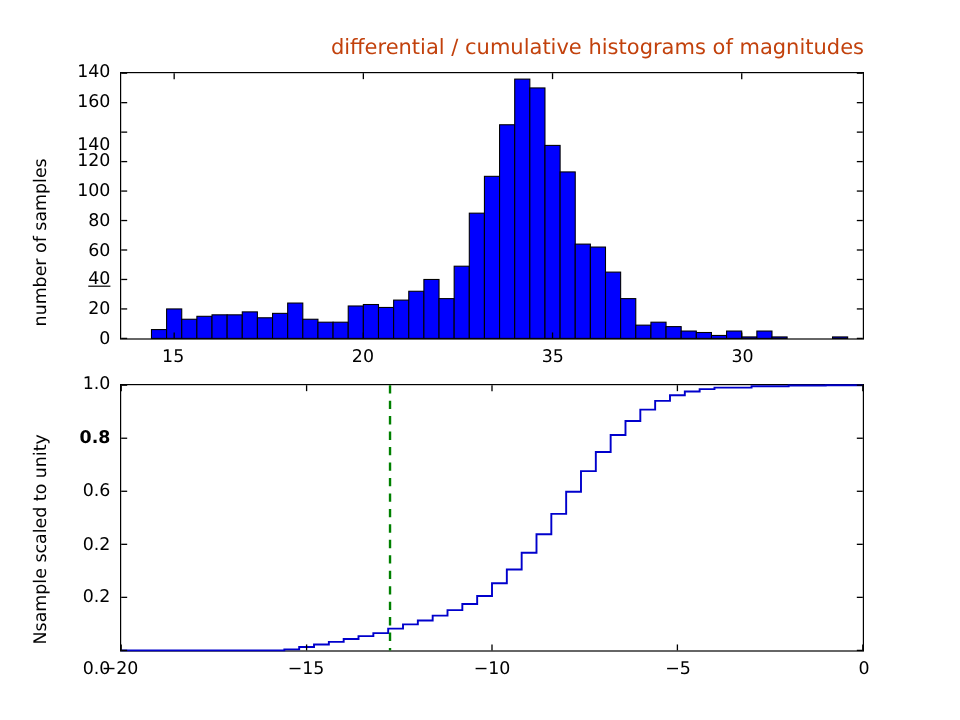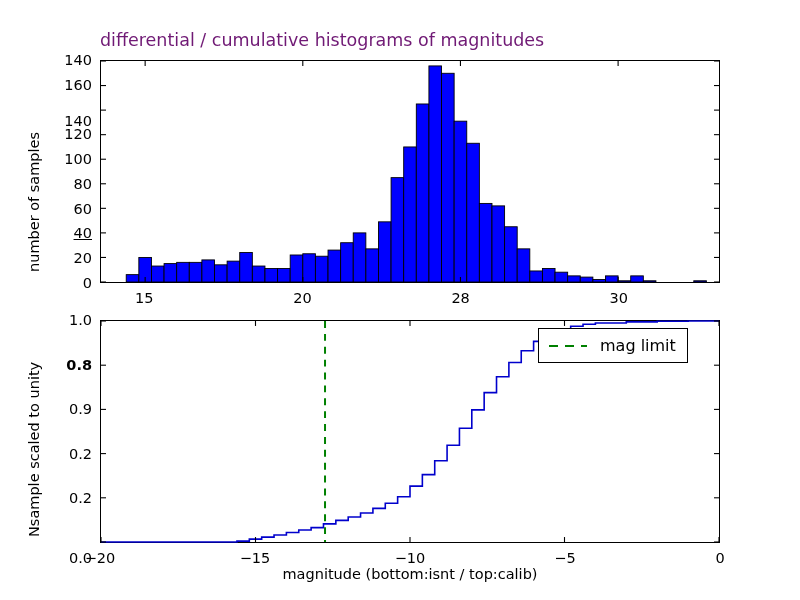--- a/index.html
+++ b/index.html
@@ -17,23 +17,23 @@
     position: relative;
     width: 800px;
     height: 600px;
     background: #ffffff;
   }
   .chart-title {
     position: absolute;
     left: 100px;
     top: 30px;
     width: 620px;
-    text-align: left;
+    text-align: right;
     font-size: 17.5px;
-    color: #701a75;
+    color: #c2410c;
     white-space: nowrap;
   }
   
   .axes {
     position: absolute;
     box-sizing: border-box;
     border: 1.3px solid #000000;
     background: #ffffff;
   }
   #axes-top {
@@ -213,21 +213,21 @@
       <div class="ticklabel ytick-top" style="left: 38px; width: 54px; top: 183.889px;">80</div>
       <div class="ticklabel ytick-top" style="left: 38px; width: 54px; top: 159.111px;">100</div>
       <div class="ticklabel ytick-top" style="left: 38px; width: 54px; top: 134.333px;">120</div>
       <div class="ticklabel ytick-top" style="left: 38px; width: 54px; top: 121px;">140</div>
       <div class="ticklabel ytick-top" style="left: 38px; width: 54px; top: 84.7778px;">160</div>
       <div class="ticklabel ytick-top" style="left: 38px; width: 54px; top: 60px;">140</div>
     </div>
   <div id="ticks-top-x">
       <div class="ticklabel xtick-top" style="left: 144.286px; top: 290px;">15</div>
       <div class="ticklabel xtick-top" style="left: 302.449px; top: 290px;">20</div>
-      <div class="ticklabel xtick-top" style="left: 460.612px; top: 290px;">28</div>
+      <div class="ticklabel xtick-top" style="left: 460.612px; top: 290px;">35</div>
       <div class="ticklabel xtick-top" style="left: 618.776px; top: 290px;">30</div>
     </div>
   <div class="ylabel" id="ylabel-top">number of samples</div>
 
   <div class="axes" id="axes-bottom">
     <svg class="plotsvg" id="svg-bottom" viewBox="0 0 620 223" preserveAspectRatio="none">
         <polyline points="0.00,223.00 31.00,223.00 31.00,223.00 62.00,223.00 62.00,223.00 93.00,223.00 93.00,223.00 124.00,223.00 124.00,223.00 136.40,223.00 136.40,222.11 148.80,222.11 148.80,220.10 161.20,220.10 161.20,218.09 173.60,218.09 173.60,215.86 186.00,215.86 186.00,213.41 198.40,213.41 198.40,210.96 210.80,210.96 210.80,208.50 223.20,208.50 223.20,204.71 235.60,204.71 235.60,201.15 248.00,201.15 248.00,197.80 260.40,197.80 260.40,193.79 272.80,193.79 272.80,189.10 285.20,189.10 285.20,183.97 297.60,183.97 297.60,177.28 310.00,177.28 310.00,166.58 322.40,166.58 322.40,154.99 334.80,154.99 334.80,140.94 347.20,140.94 347.20,125.33 359.60,125.33 359.60,108.16 372.00,108.16 372.00,89.65 384.40,89.65 384.40,72.25 396.80,72.25 396.80,56.20 409.20,56.20 409.20,41.92 421.60,41.92 421.60,30.10 434.00,30.10 434.00,20.52 446.40,20.52 446.40,13.16 458.80,13.16 458.80,8.47 471.20,8.47 471.20,5.35 483.60,5.35 483.60,3.34 496.00,3.34 496.00,2.01 527.00,2.01 527.00,0.89 558.00,0.89 558.00,0.22 589.00,0.22 589.00,0.00 620.00,0.00 620.00,0.00" fill="none" stroke="#0000cc" stroke-width="1.6"></polyline>
         <line x1="224.75" y1="0" x2="224.75" y2="223" stroke="#008000" stroke-width="2.0" stroke-dasharray="7,6"></line>
         <line x1="0" y1="223" x2="5" y2="223" stroke="#000" stroke-width="1.1"></line>
         <line x1="620" y1="223" x2="615" y2="223" stroke="#000" stroke-width="1.1"></line>
@@ -250,34 +250,27 @@
         <line x1="465" y1="223" x2="465" y2="218" stroke="#000" stroke-width="1.1"></line>
         <line x1="465" y1="0" x2="465" y2="5" stroke="#000" stroke-width="1.1"></line>
         <line x1="620" y1="223" x2="620" y2="218" stroke="#000" stroke-width="1.1"></line>
         <line x1="620" y1="0" x2="620" y2="5" stroke="#000" stroke-width="1.1"></line>
       </svg>
   </div>
   <div id="ticks-bot-y">
       <div class="ticklabel ytick-bot" style="left: 38px; width: 54px; top: 543px; margin-top: 15px;">0.0</div>
       <div class="ticklabel ytick-bot" style="left: 38px; width: 54px; top: 498.4px; text-align: right;">0.2</div>
       <div class="ticklabel ytick-bot" style="left: 38px; width: 54px; top: 453.8px;">0.2</div>
-      <div class="ticklabel ytick-bot" style="left: 38px; width: 54px; top: 409.2px;">0.9</div>
+      <div class="ticklabel ytick-bot" style="left: 38px; width: 54px; top: 409.2px;">0.6</div>
       <div class="ticklabel ytick-bot" style="left: 38px; width: 54px; top: 364.6px; font-weight: bold;">0.8</div>
       <div class="ticklabel ytick-bot" style="left: 38px; width: 54px; top: 320px;">1.0</div>
     </div>
   <div id="ticks-bot-x">
       <div class="ticklabel xtick-bot" style="left: 100px; top: 550px;">−20</div>
       <div class="ticklabel xtick-bot" style="left: 255px; top: 550px;">−15</div>
       <div class="ticklabel xtick-bot" style="left: 410px; top: 550px;">−10</div>
       <div class="ticklabel xtick-bot" style="left: 565px; top: 550px;">−5</div>
       <div class="ticklabel xtick-bot" style="left: 720px; top: 550px;">0</div>
     </div>
   <div class="ylabel" id="ylabel-bottom">Nsample scaled to unity</div>
-  <div id="xlabel-bottom">magnitude (bottom:isnt / top:calib)</div>
-
-  <div id="legend">
-    <svg id="legend-swatch" viewBox="0 0 40 14">
-      <line x1="1" y1="7" x2="39" y2="7" stroke="#008000" stroke-width="2.2" stroke-dasharray="9,7"></line>
-    </svg>
-    <span id="legend-label">mag limit</span>
-  </div>
+
 
 </div>
 
 </body></html>

